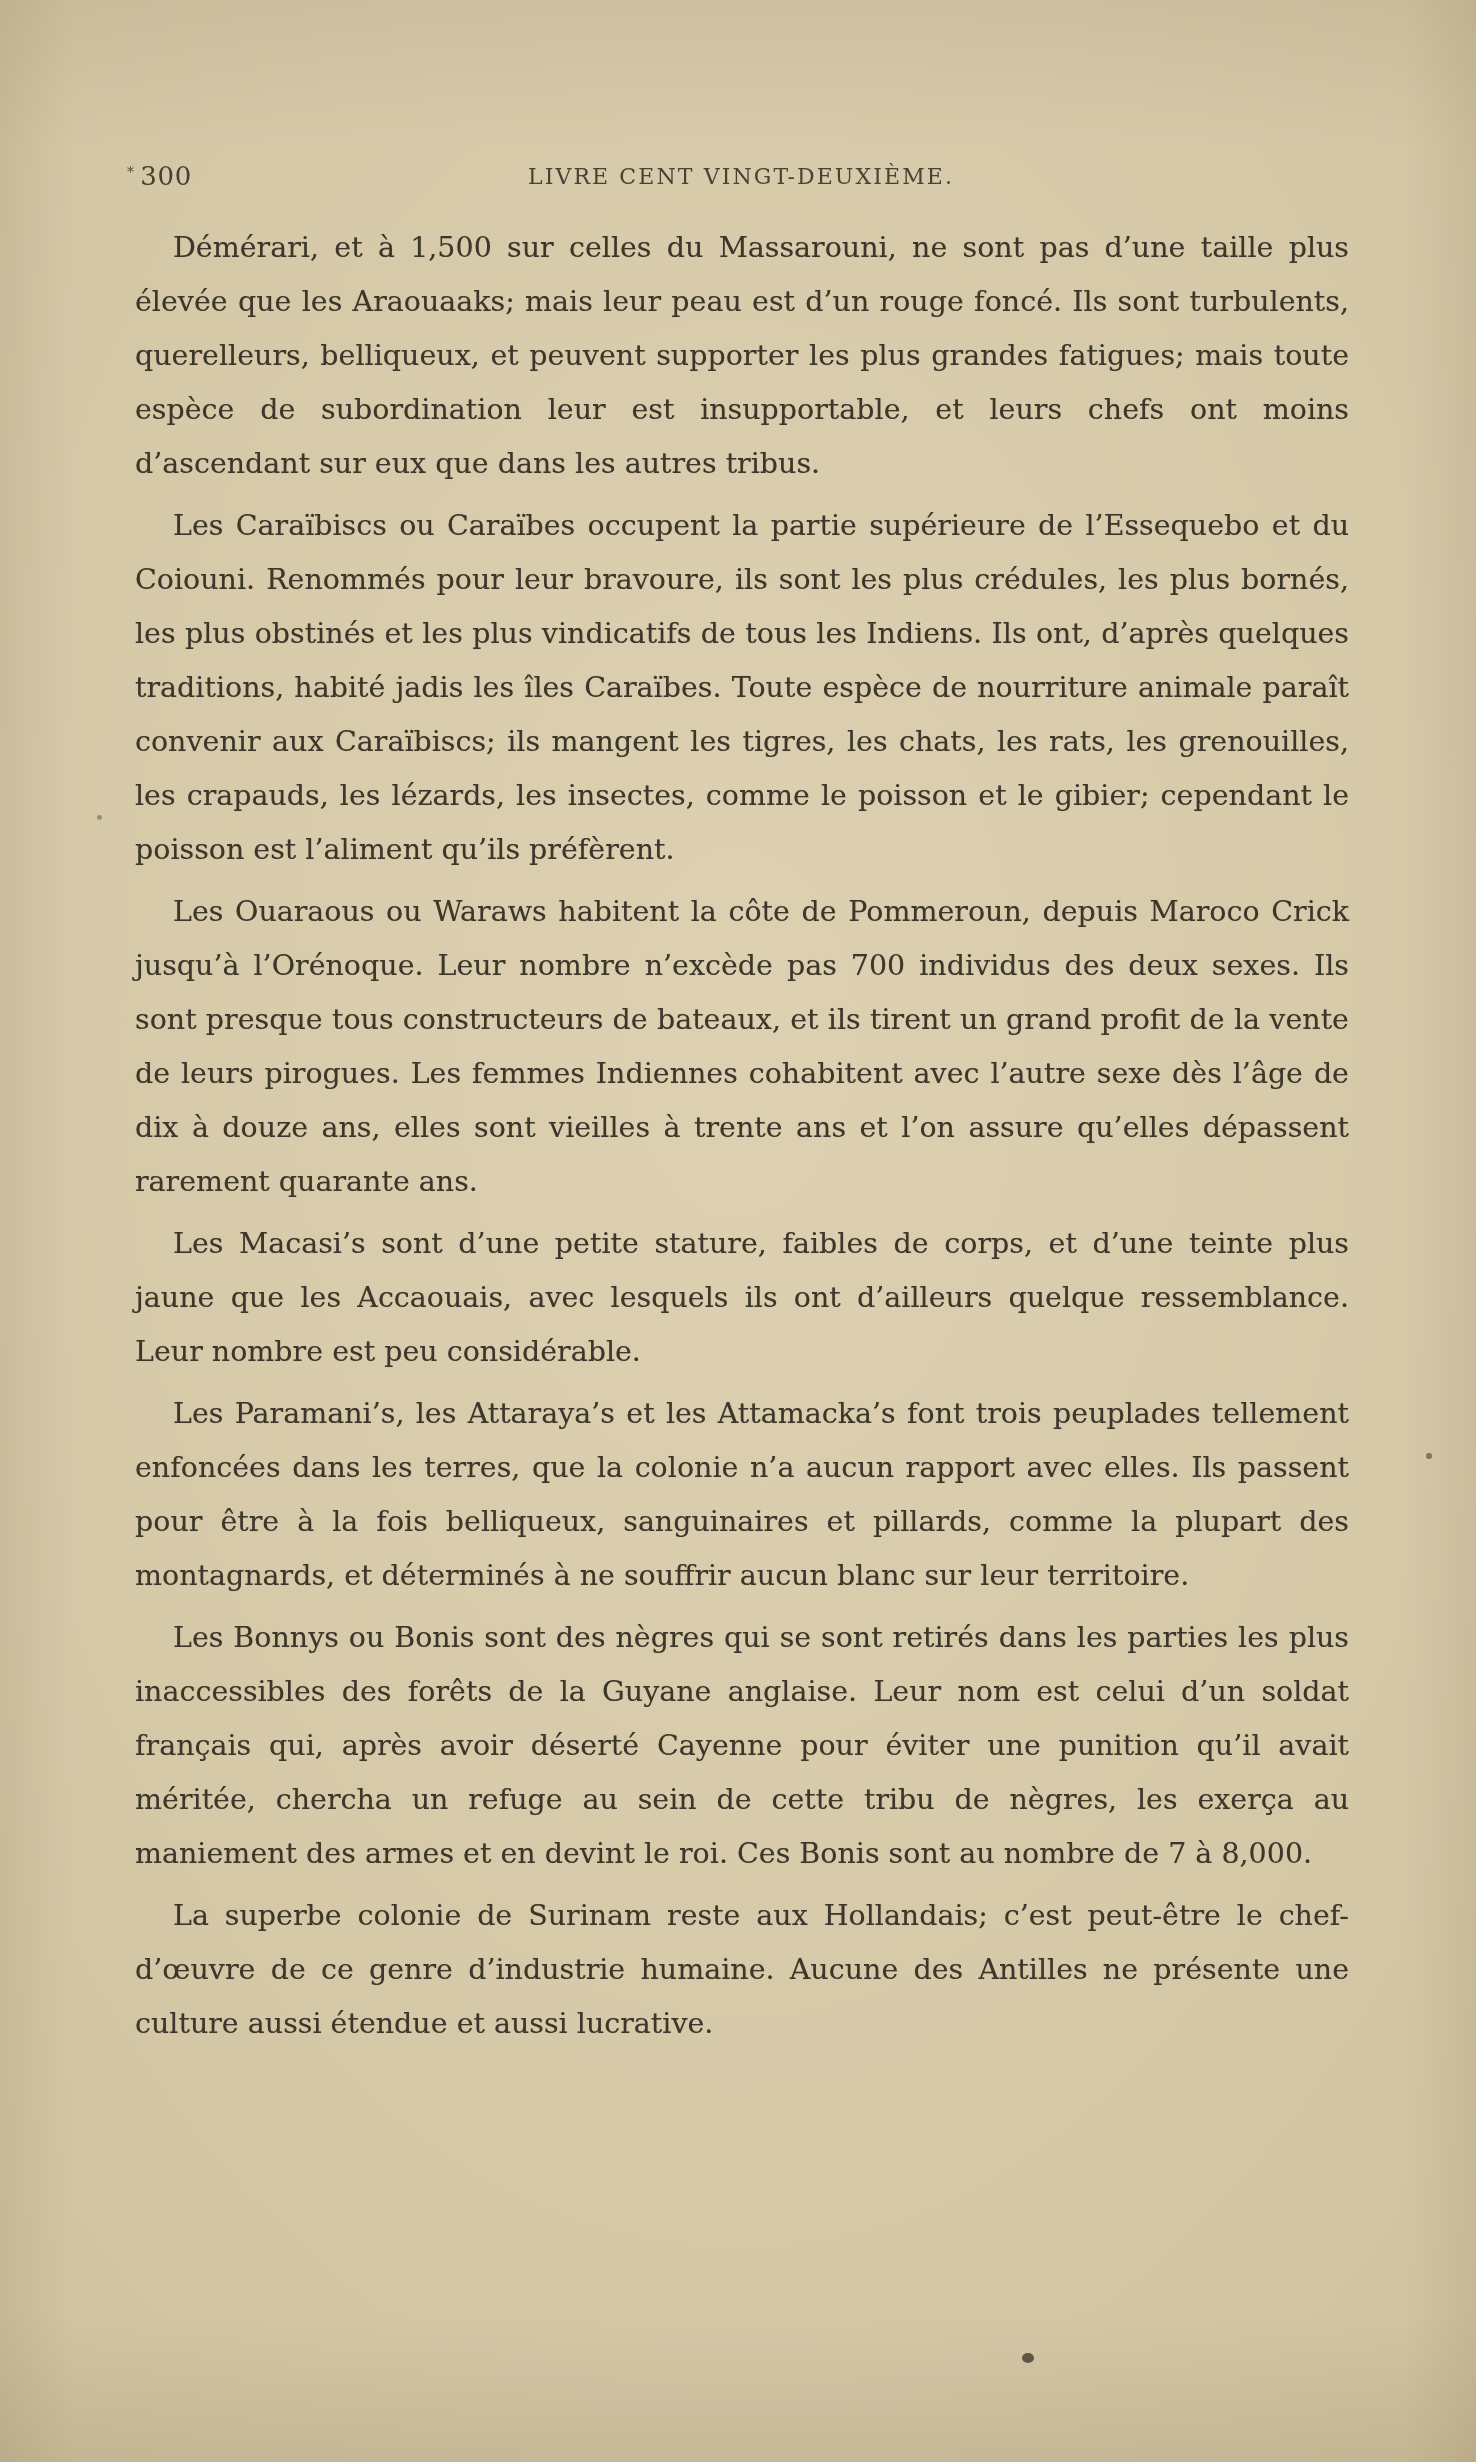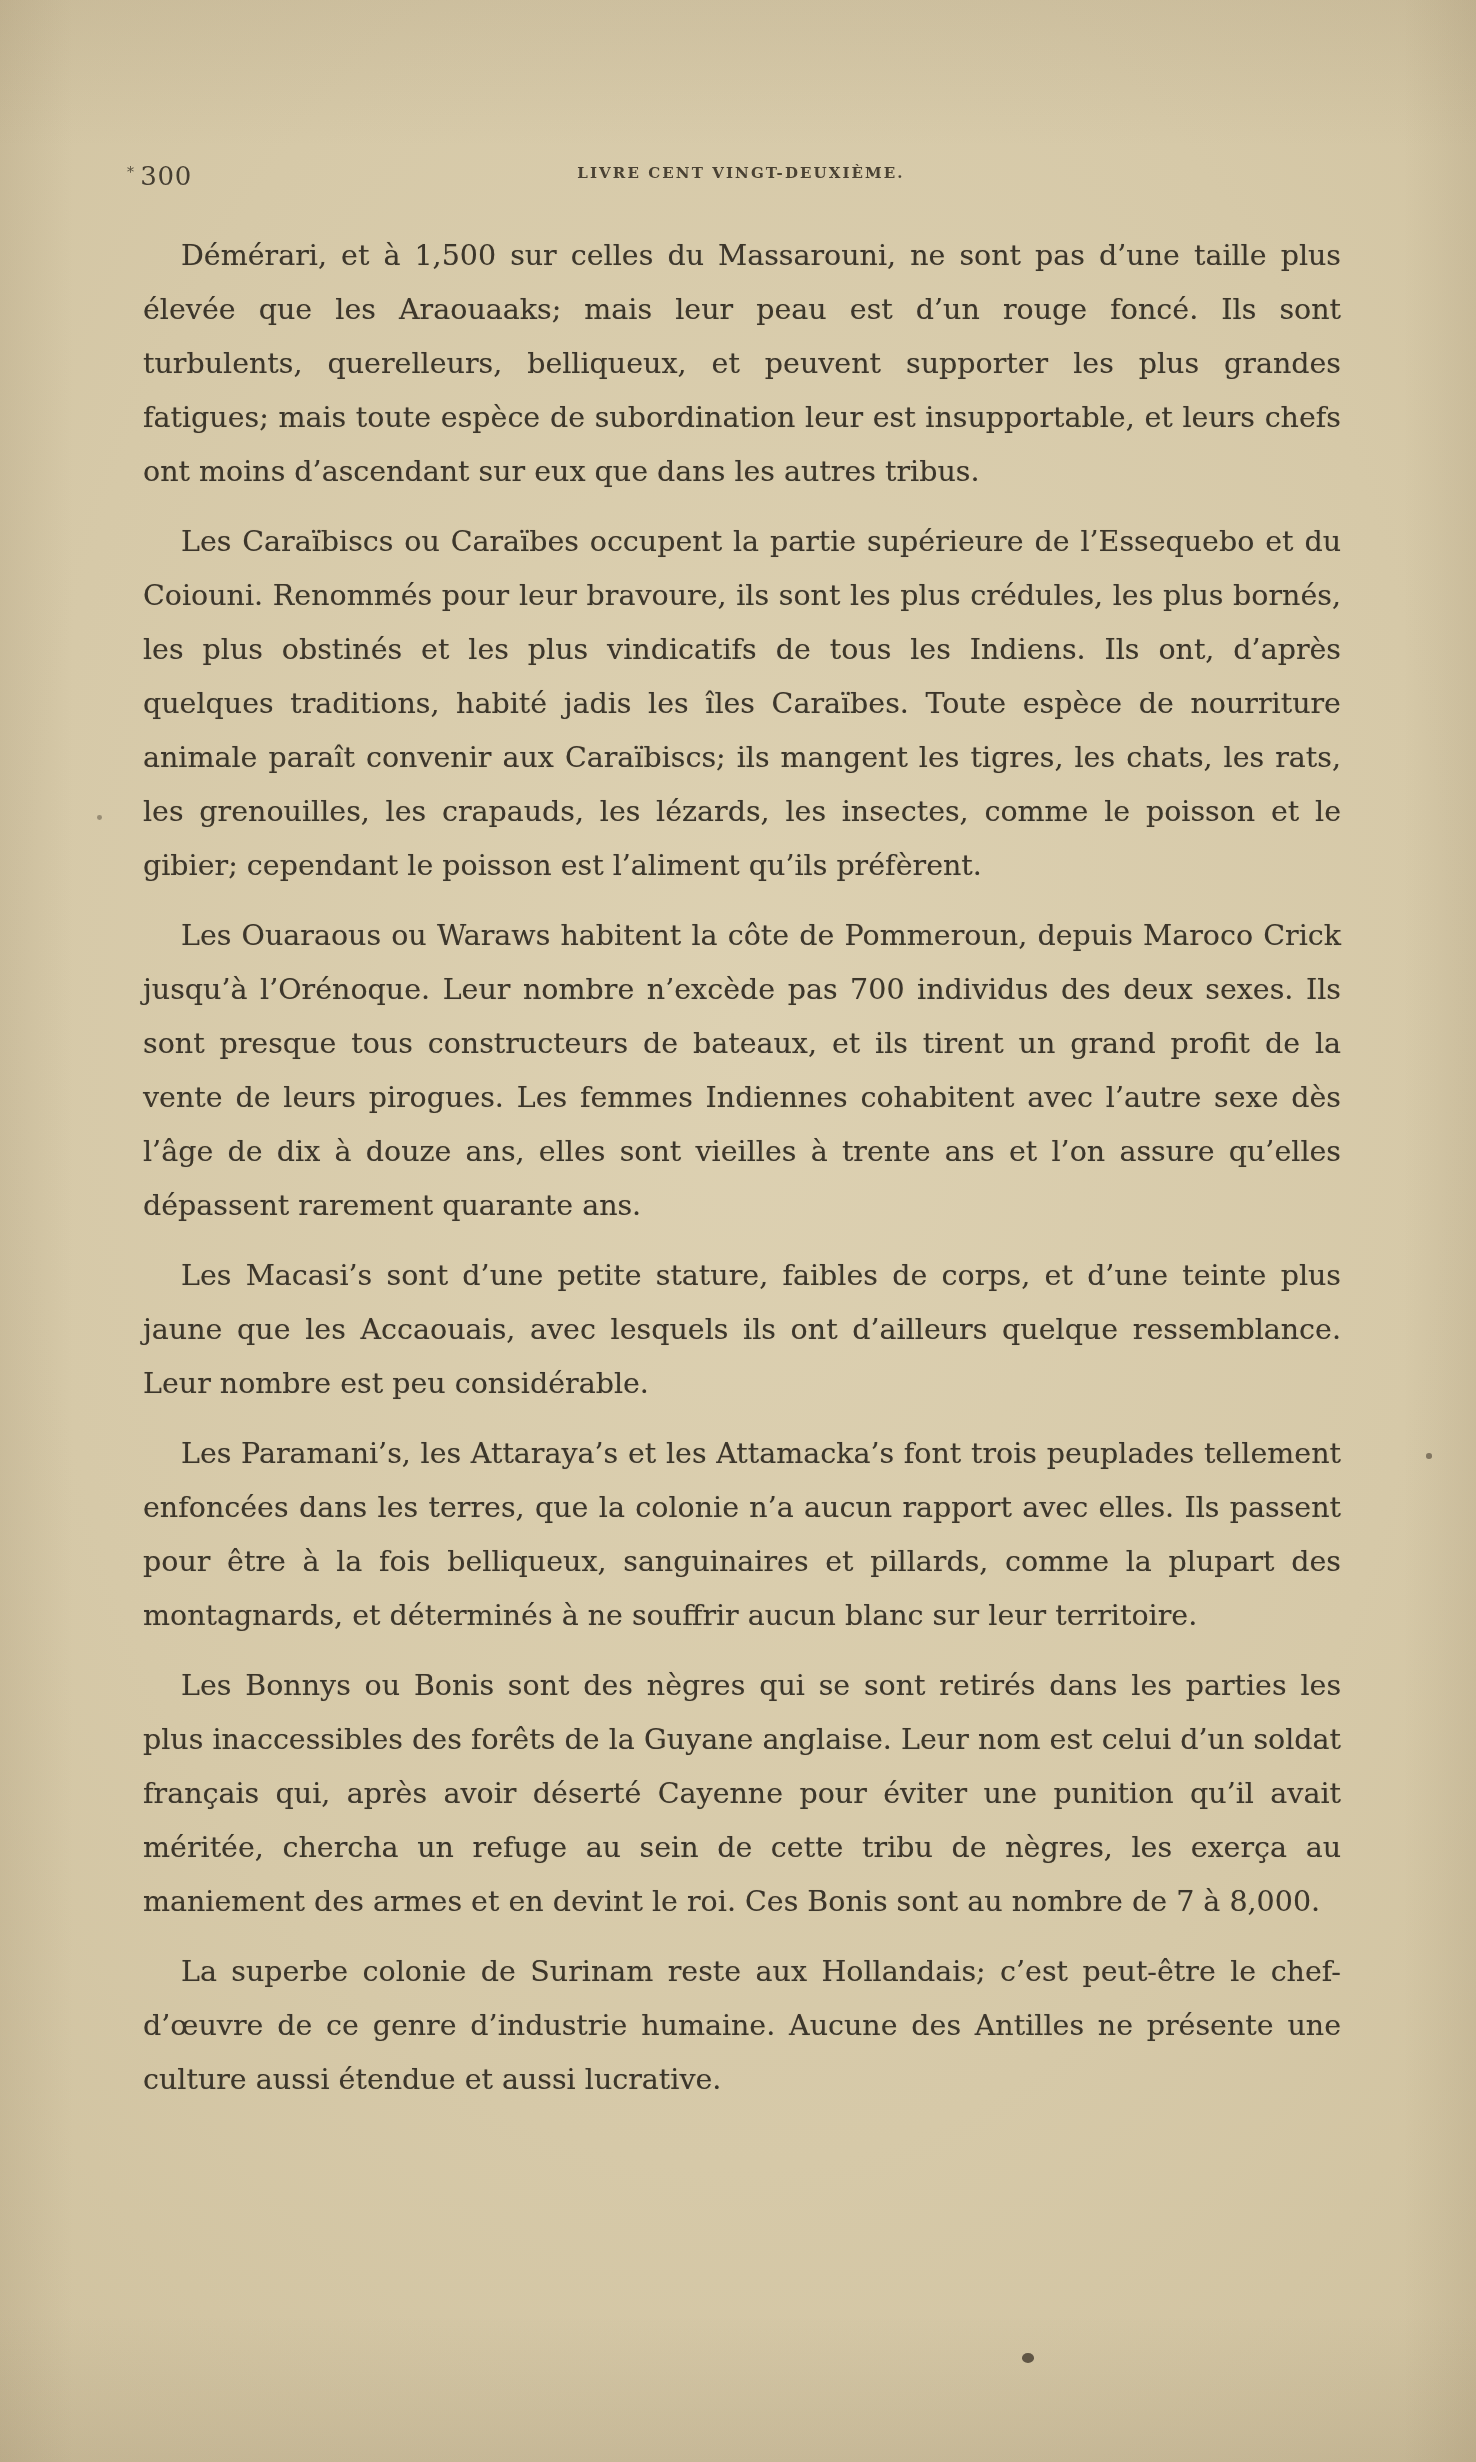--- a/index.html
+++ b/index.html
@@ -57,40 +57,39 @@
     position: relative;
     top: -8.3px;
     margin-right: 5.6px;
     color: #57503f;
   }
   .running-title {
     position: absolute;
     left: 50%;
     transform: translateX(-50%);
     top: 5.6px;
-    font-size: 15px;
+    font-size: 22px;
     letter-spacing: 2.1px;
     white-space: nowrap;
     color: #4a4234;
-    font-weight: bold;
   }
 
   .text-body {
     position: absolute;
     top: 213px;
     left: 127px;
     width: 1230px;
     font-size: 28.5px;
     line-height: 54px;
     text-align: justify;
     color: #3c362b;
     text-shadow: 0 0 0.7px rgba(62,52,38,0.35);
   }
   .para {
-    margin: 16px;
+    margin: 8px;
     text-indent: 38px;
   }
   .it {
   }
 
   .speck {
     position: absolute;
     background: #4c4335;
     border-radius: 50%;
     opacity: 0.85;

